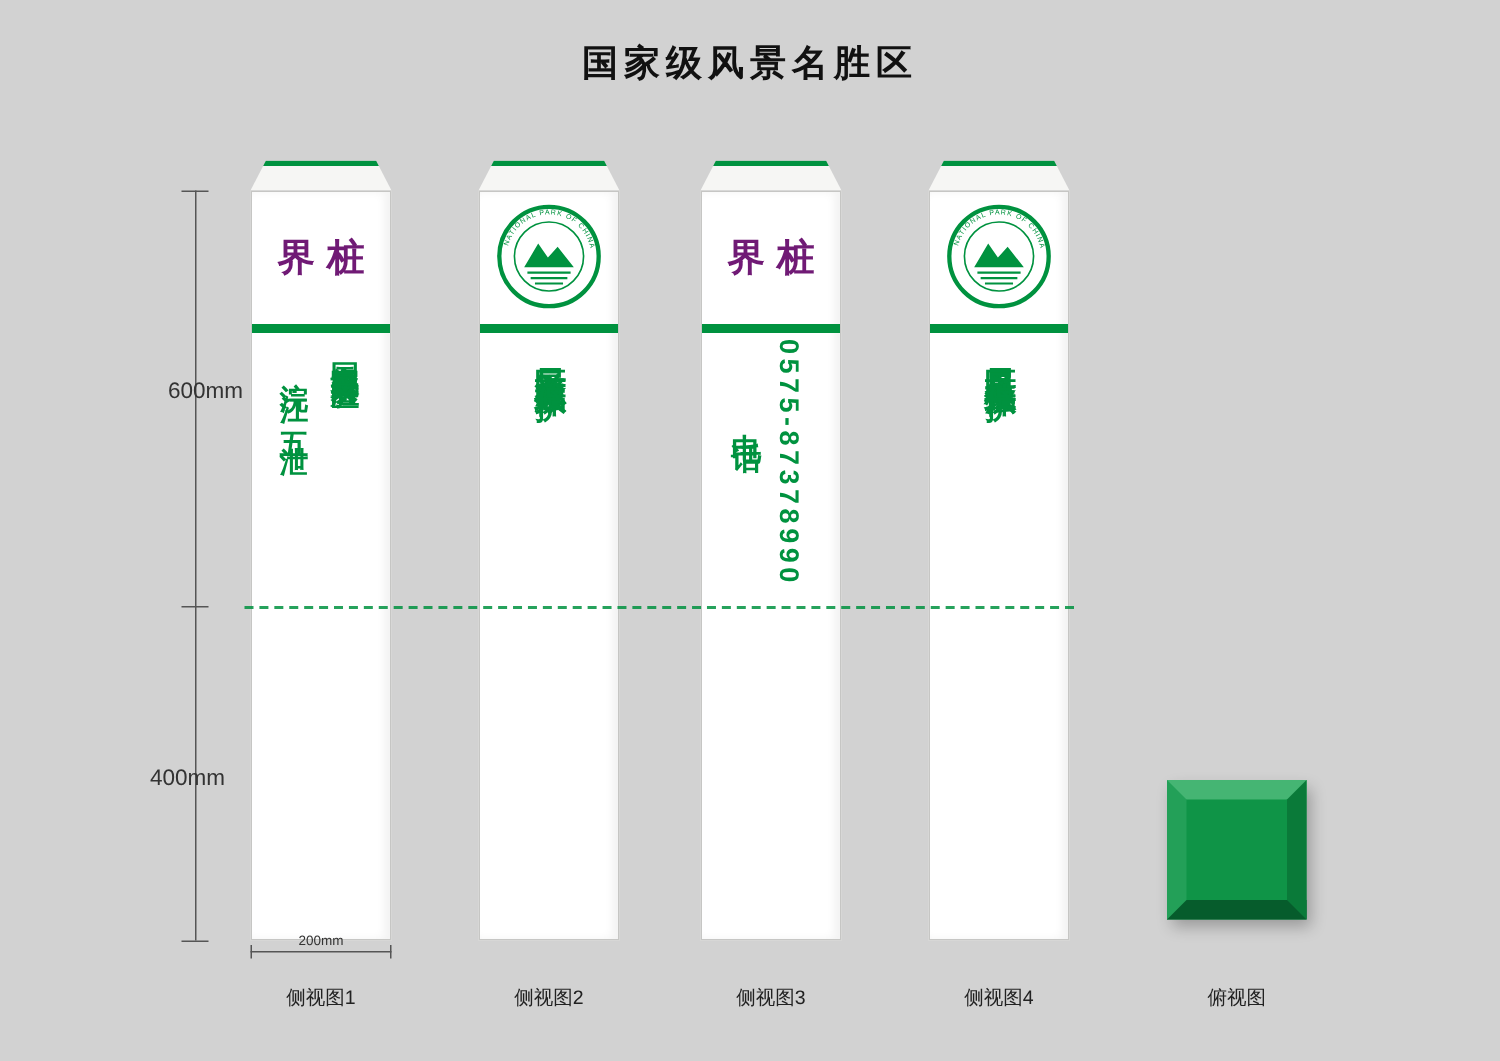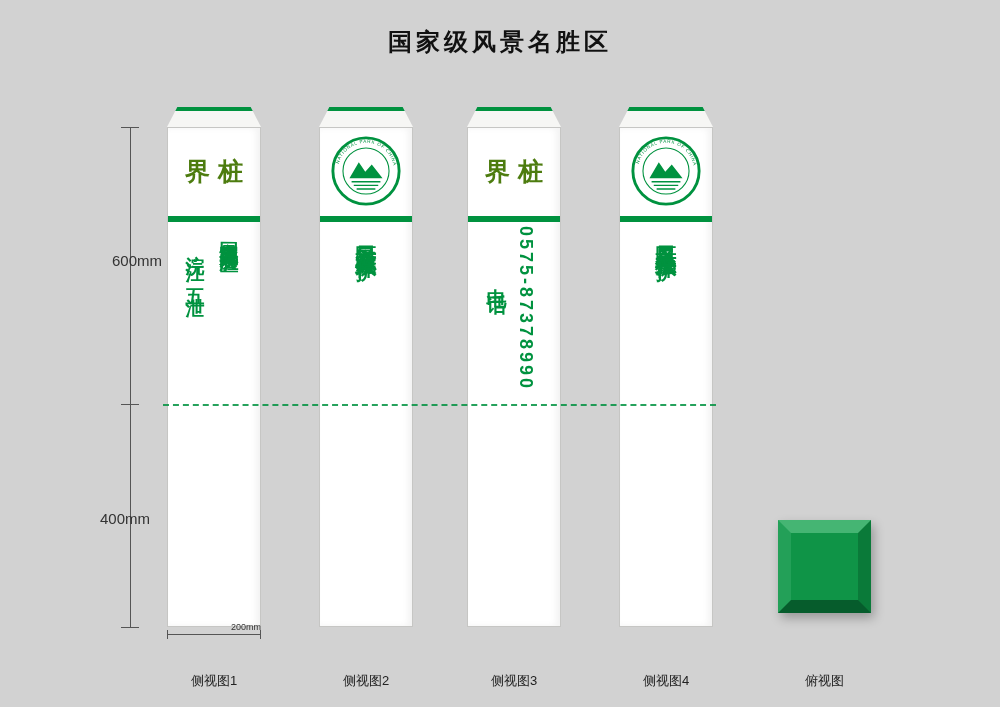--- a/index.html
+++ b/index.html
@@ -23,21 +23,21 @@
   .body{
     position:absolute;top:20px;left:0;width:100%;height:500px;
     background:#ffffff;border:1px solid #c6c6c4;box-sizing:border-box;
     box-shadow:inset -4px 0 6px rgba(0,0,0,0.05);
   }
   .head{
     position:absolute;top:0;left:0;width:100%;height:86px;
     display:flex;align-items:center;justify-content:center;
   }
   .head-text{
-    color:#4d7c0f;font-size:25px;font-weight:bold;letter-spacing:8px;
+    color:#701a75;font-size:25px;font-weight:bold;letter-spacing:8px;
     margin-right:-8px; 
   }
   .band{
     position:absolute;top:88px;left:0;width:100%;height:6px;background:#00923f;
   }
   .col{
     position:absolute;writing-mode:vertical-rl;color:#00923f;font-weight:bold;
     white-space:nowrap;
   }
   .col.main{font-size:19px;letter-spacing:2px;}
@@ -50,31 +50,31 @@
   .ground-line{
     position:absolute;top:404px;left:163px;width:553px;height:0;
     border-top:2px dashed rgba(0,146,63,0.85);z-index:5;
   }
   
   .dim-v-line{position:absolute;left:130px;top:127px;width:1px;height:500px;background:#555;}
   .tick-h{position:absolute;left:121px;width:18px;height:1px;background:#555;}
   .dim-label{position:absolute;font-size:15px;color:#333;}
   .dim-w-line{position:absolute;top:634px;left:167px;width:94px;height:1px;background:#555;}
   .tick-v{position:absolute;top:630px;width:1px;height:9px;background:#555;}
-  .dim-w-label{position:absolute;top:622px;left:167px;width:94px;text-align:right;font-size:9px;color:#333;}
+  .dim-w-label{position:absolute;top:622px;left:167px;width:94px;text-align:center;font-size:9px;color:#333;}
   
   .topview{
     position:absolute;left:778px;top:520px;width:93px;height:93px;box-sizing:border-box;
     border-style:solid;border-width:13px;
     border-top-color:#45b573;border-left-color:#23a058;
     border-right-color:#0a7a39;border-bottom-color:#065c2c;
     background:#0f9447;box-shadow:3px 5px 10px rgba(0,0,0,0.28);
   }
   
-  .view-label{position:absolute;top:672px;width:94px;text-align:center;font-size:13px;color:#222;}
+  .view-label{position:absolute;top:656px;width:94px;text-align:center;font-size:13px;color:#222;}
 </style>
 </head>
 <body>
 
 <div class="canvas">
 
   <h1 class="page-title">国家级风景名胜区</h1>
 
   <div class="dim-v-line"></div>
   <div class="tick-h" style="top:127px"></div>

